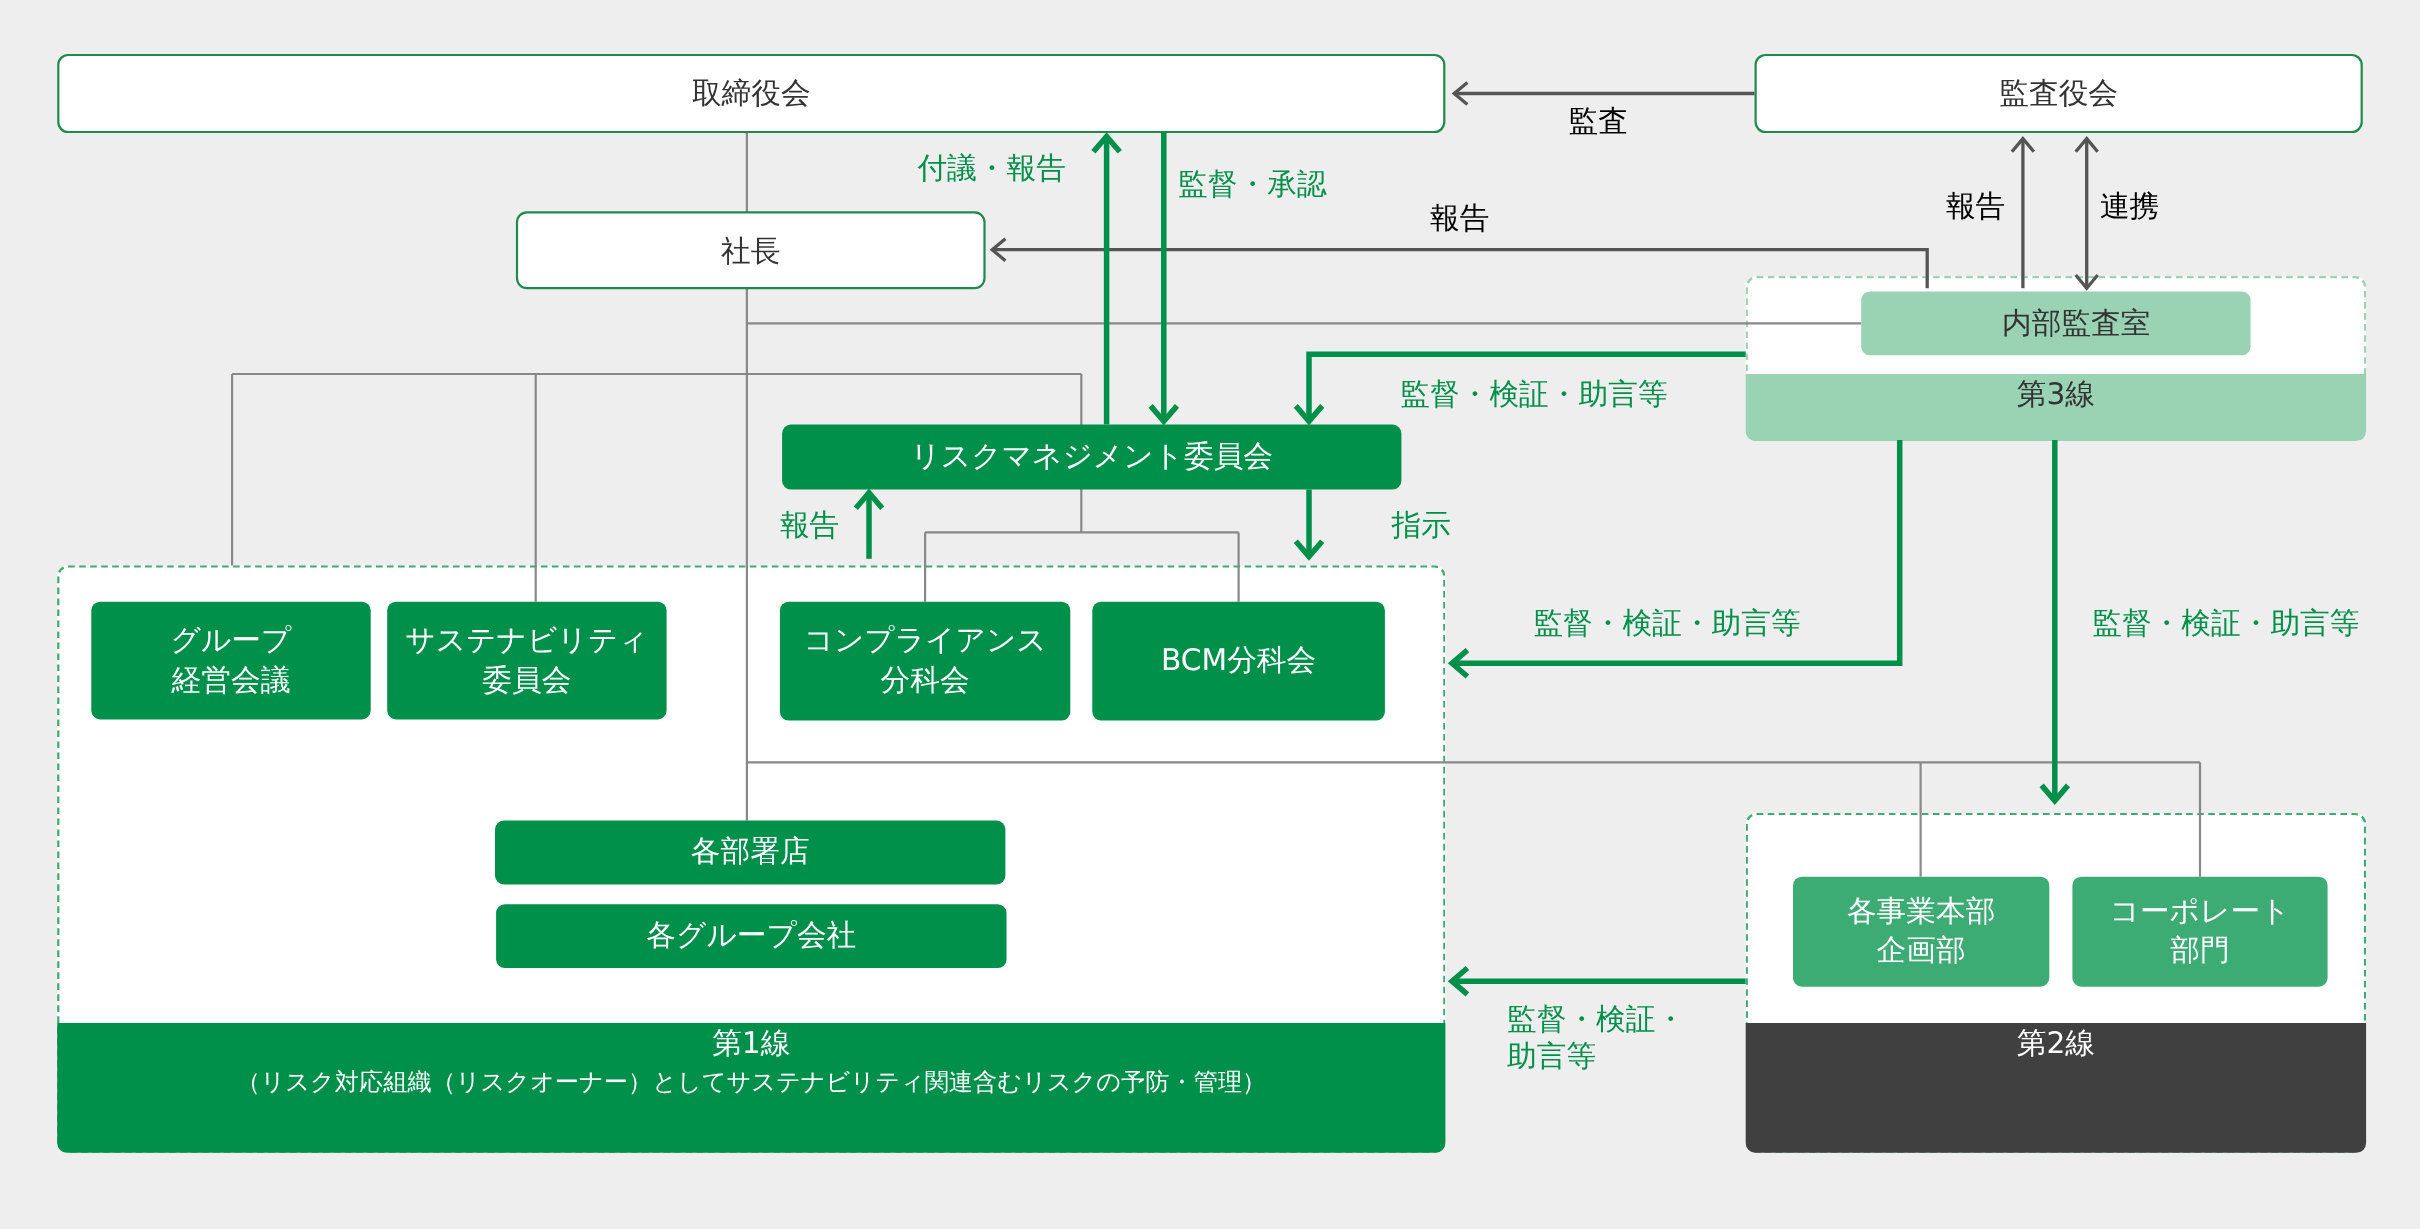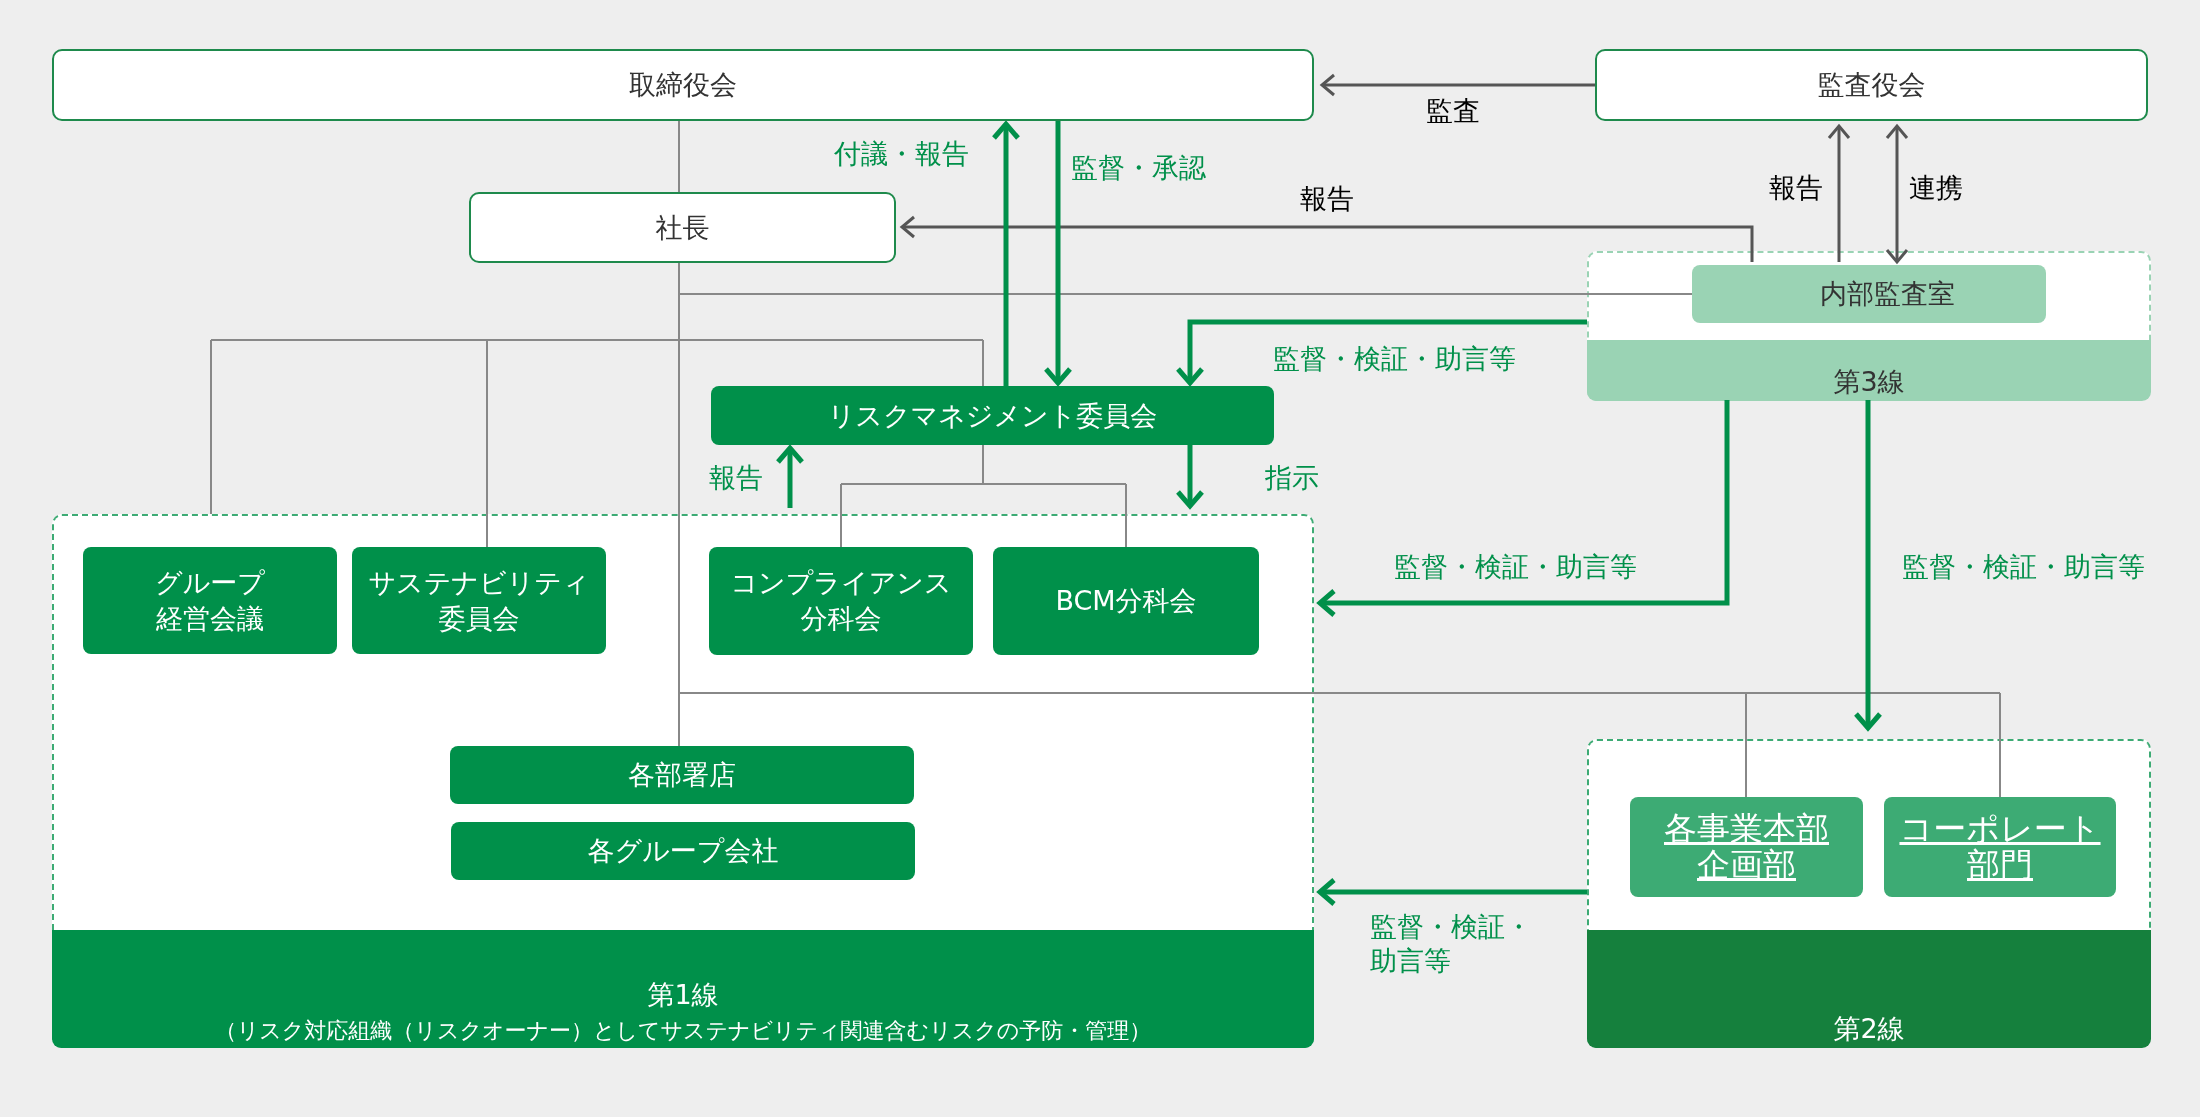--- a/index.html
+++ b/index.html
@@ -5,46 +5,46 @@
   html, body { margin:0; padding:0; }
   body { width:2200px; height:1117px; background:#eeeeee; position:relative; overflow:hidden;
          font-family:"DejaVu Sans","Liberation Sans",sans-serif; color:#333; }
   .abs { position:absolute; box-sizing:border-box; }
   svg.lines { position:absolute; left:0; top:0; width:2200px; height:1117px; pointer-events:none; }
   .wbox { background:#fff; border:2px solid #1e8a4c; border-radius:10px;
           display:flex; align-items:center; justify-content:center; font-size:27px; color:#333; }
   .gbox { background:#00904a; color:#fff; border-radius:8px; display:flex; flex-direction:column;
           align-items:center; justify-content:center; font-size:27px; line-height:36px; text-align:center; }
   .mbox { background:#3dab74; color:#fff; border-radius:8px; display:flex; flex-direction:column;
-          align-items:center; justify-content:center; font-size:33px; line-height:36px; text-align:center;text-decoration:underline; }
+          align-items:center; justify-content:center; font-size:27px; line-height:36px; text-align:center; }
   .lbox { background:#9ad3b4; color:#333; border-radius:8px; display:flex; align-items:center; justify-content:center; font-size:27px;padding-left:37px; }
   .container { background:#fff; border:2px dashed #3dab74; border-radius:10px; }
   .container.c3 { border-color:#9ad3b4; }
-  .band { display:flex; flex-direction:column; align-items:center; justify-content:flex-end; color:#fff; border-radius:0 0 9px 9px; }
+  .band { display:flex; flex-direction:column; align-items:center; justify-content:flex-start; color:#fff; border-radius:0 0 9px 9px; }
   .band .t { font-size:27px; line-height:38px; }
   .band .s { font-size:22px; line-height:34px; }
   .lbl-g { color:#00904a; font-size:27px; white-space:nowrap; line-height:34px; }
   .lbl-d { color:#000000; font-size:27px; white-space:nowrap; line-height:34px; }
 </style>
 </head>
 <body>
 
 <div class="abs container" style="left:52px;top:514px;width:1262px;height:534px;"></div>
 <div class="abs band" style="left:52px;top:930px;width:1262px;height:118px;background:#00904a;">
   <div class="t">第1線</div>
   <div class="s">（リスク対応組織（リスクオーナー）としてサステナビリティ関連含むリスクの予防・管理）</div>
 </div>
 
 <div class="abs container c3" style="left:1587px;top:251px;width:564px;height:150px;"></div>
 <div class="abs band" style="left:1587px;top:340px;width:564px;height:61px;background:#9ad3b4;color:#333;">
   <div class="t">第3線</div>
 </div>
 
 <div class="abs container" style="left:1587px;top:739px;width:564px;height:309px;"></div>
-<div class="abs band" style="left:1587px;top:930px;width:564px;height:118px;background:#15803d;">
+<div class="abs band" style="left:1587px;top:930px;width:564px;height:118px;background:#404040;">
   <div class="t">第2線</div>
 </div>
 
 <svg class="lines" viewBox="0 0 2200 1117">
   <defs>
     <marker id="ag" viewBox="0 0 12 12" refX="6" refY="6" markerWidth="6" markerHeight="6" orient="auto-start-reverse"></marker>
   </defs>
   <g stroke="#888" stroke-width="2" fill="none">
     <path d="M679 121 V746"></path>
     <path d="M679 294 H1692"></path>

